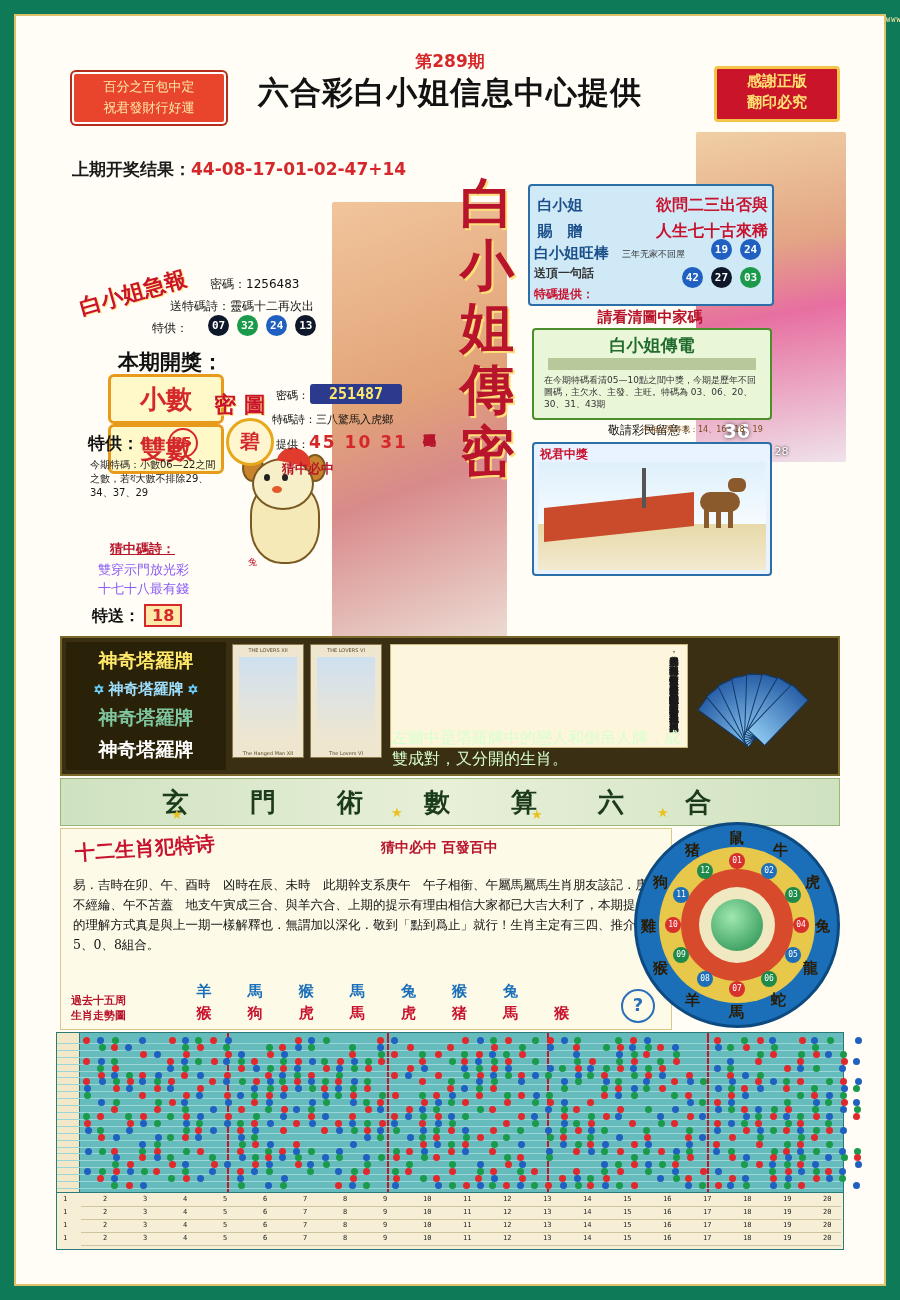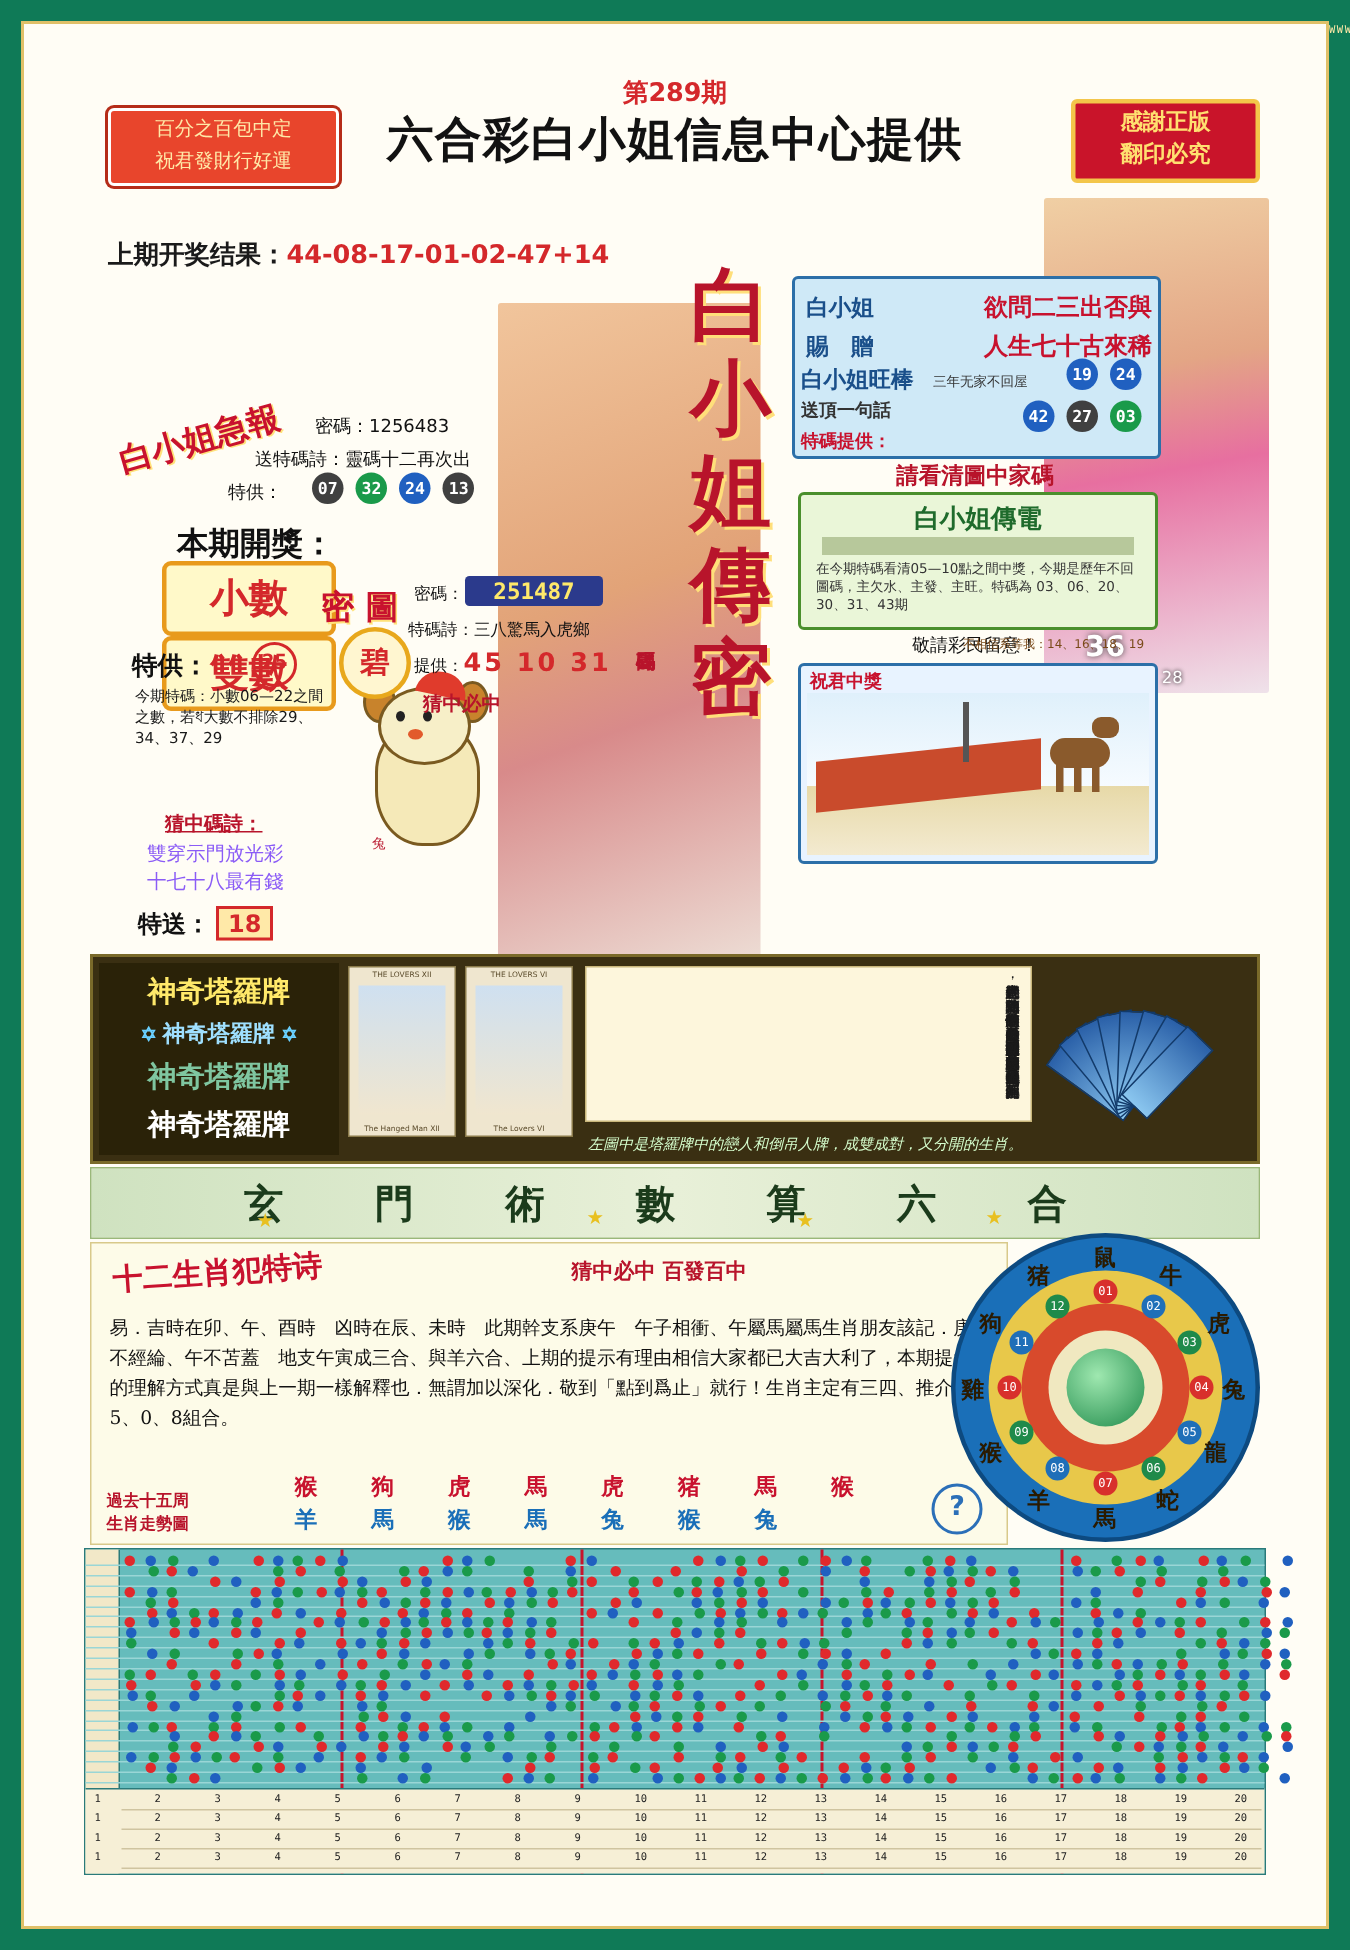--- a/index.html
+++ b/index.html
@@ -107,21 +107,21 @@
   .pw-line{position:absolute;left:150px;top:54px;font-size:12px;color:#111;}
   .pw-line2{position:absolute;left:110px;top:76px;font-size:12px;color:#111;}
   .offer-line{position:absolute;left:92px;top:98px;font-size:12px;color:#111;}
   .balls{position:absolute;left:148px;top:92px;}
   .ball{
     display:inline-block;width:21px;height:21px;border-radius:50%;
     color:#fff;font-size:11px;font-weight:bold;text-align:center;
     line-height:21px;margin-right:3px;
     font-family:"DejaVu Sans Mono","Liberation Mono",monospace;
   }
-  .b-red{background:#404040;}
+  .b-red{background:#0f172a;}
   .b-blue{background:#2060c0;}
   .b-green{background:#1a9a4a;}
   .kaijiang{
     position:absolute;left:58px;top:126px;
     font-size:21px;font-weight:bold;color:#111;
     font-family:"DejaVu Serif","Liberation Serif",serif;
   }
   .boxrow{position:absolute;left:48px;top:152px;}
   .bigbox{
     display:inline-block;width:110px;height:44px;
@@ -295,21 +295,21 @@
   .tcard .art{position:absolute;left:6px;top:12px;right:6px;bottom:14px;background:linear-gradient(#cfe0f0,#f0e6cf);}
   .tcard .bot{position:absolute;bottom:1px;left:0;right:0;text-align:center;font-size:5px;color:#5a4a2a;}
   .tarot-text{
     position:absolute;left:328px;top:6px;right:150px;bottom:26px;
     background:#fdf6dc;border:1px solid #c8b67a;
     padding:4px 6px;font-size:9.5px;line-height:13px;color:#1b1b1b;
     writing-mode:vertical-rl;text-orientation:upright;
   }
   .tarot-caption{
     position:absolute;left:330px;right:150px;bottom:4px;
-    font-size:10px;color:#d6ffce;font-style:italic;
+    font-size:16px;color:#d6ffce;
   }
   .tarot-fan{position:absolute;right:4px;top:6px;width:140px;bottom:6px;}
   .fan-card{
     position:absolute;left:50px;top:30px;width:22px;height:62px;
     background:linear-gradient(#2a60a8,#8ac6ef);border:1px solid #123a6a;
     transform-origin:50% 100%;
   }
 
   
   .xm{
@@ -641,38 +641,38 @@
 
       <div class="ana">
         <div class="ana-title">十二生肖犯特诗</div>
         <div class="ana-sub">猜中必中  百發百中</div>
         <div class="ana-body">易．吉時在卯、午、酉時　凶時在辰、未時　此期幹支系庚午　午子相衝、午屬馬屬馬生肖朋友該記．庚不經綸、午不苫蓋　地支午寅成三合、與羊六合、上期的提示有理由相信大家都已大吉大利了，本期提示的理解方式真是與上一期一樣解釋也．無謂加以深化．敬到「點到爲止」就行！生肖主定有三四、推介3、5、0、8組合。</div>
         <div class="ana-foot">
           <div>過去十五周</div>
           <div>生肖走勢圖</div>
         </div>
         <div class="zodiac-rows">
+          <div class="zr b">
+            <span>羊</span>
+            <span>馬</span>
+            <span>猴</span>
+            <span>馬</span>
+            <span>兔</span>
+            <span>猴</span>
+            <span>兔</span>
+          </div>
           <div class="zr">
             <span>猴</span>
             <span>狗</span>
             <span>虎</span>
             <span>馬</span>
             <span>虎</span>
             <span>猪</span>
             <span>馬</span>
             <span>猴</span>
-          </div>
-          <div class="zr b">
-            <span>羊</span>
-            <span>馬</span>
-            <span>猴</span>
-            <span>馬</span>
-            <span>兔</span>
-            <span>猴</span>
-            <span>兔</span>
           </div>
         </div>
         <div class="qmark">?</div>
       </div>
 
       <div class="wheel">
         <div class="ring2"></div>
         <div class="ring3"></div>
         <div class="ring4"></div>
         <div class="core"></div>

